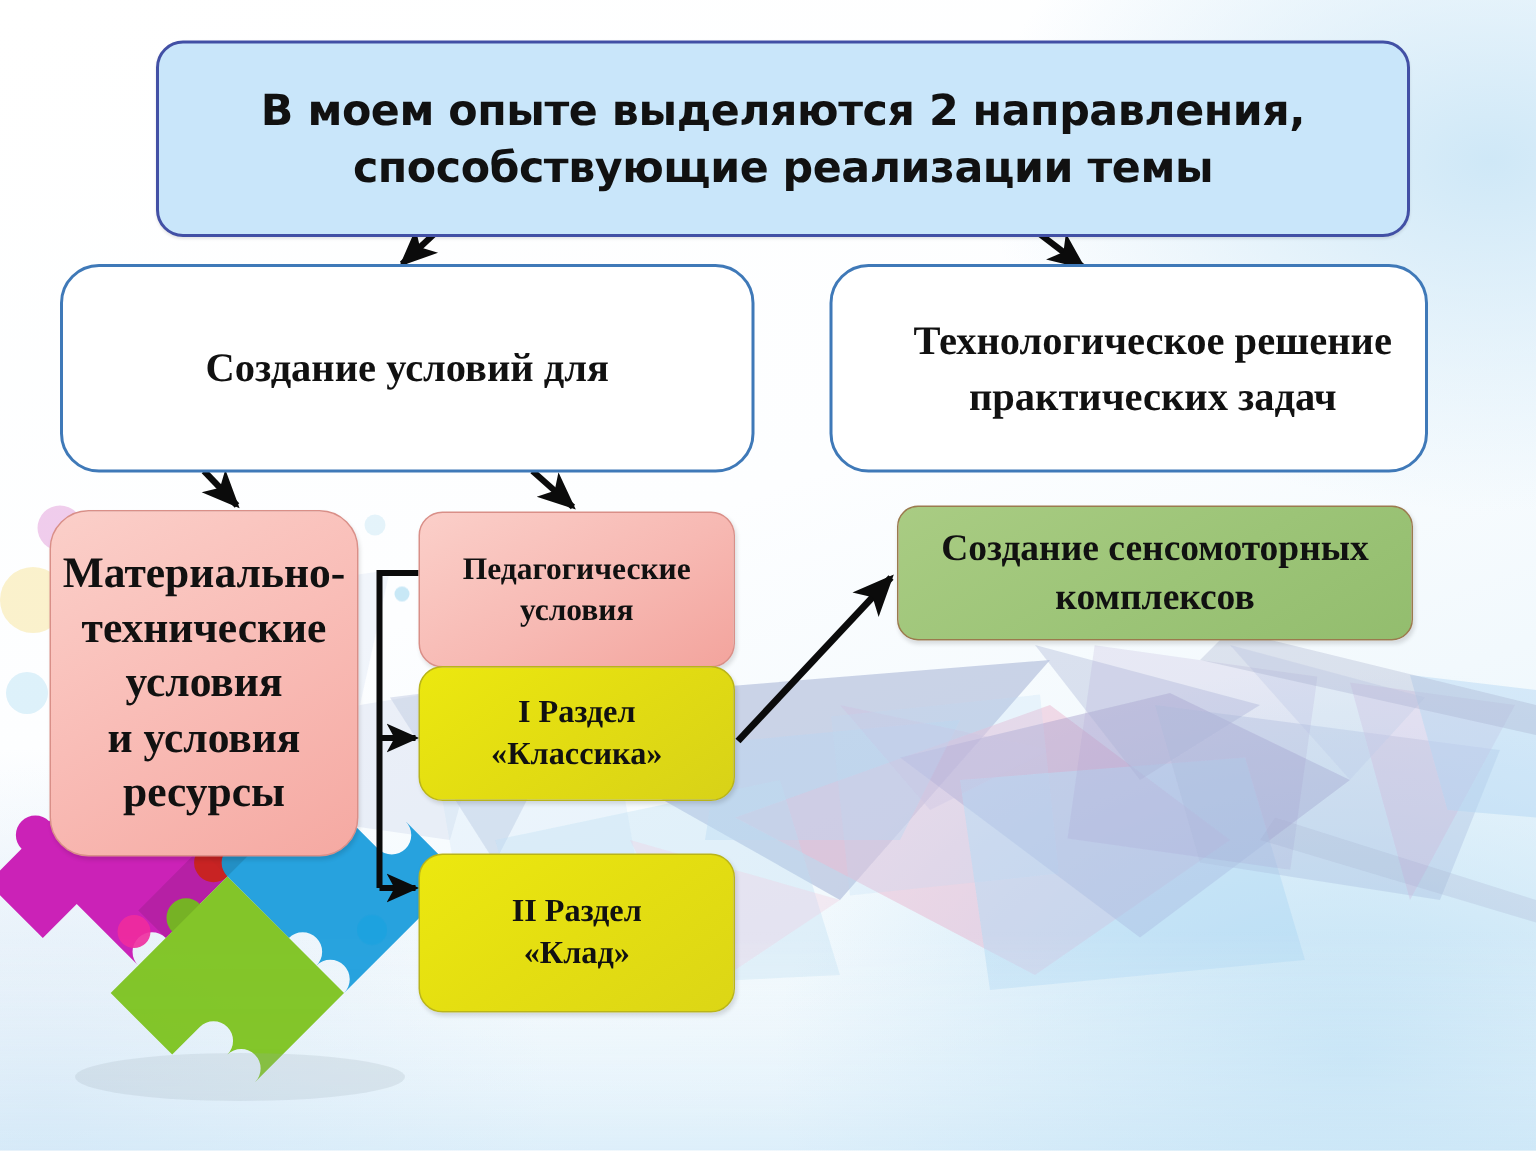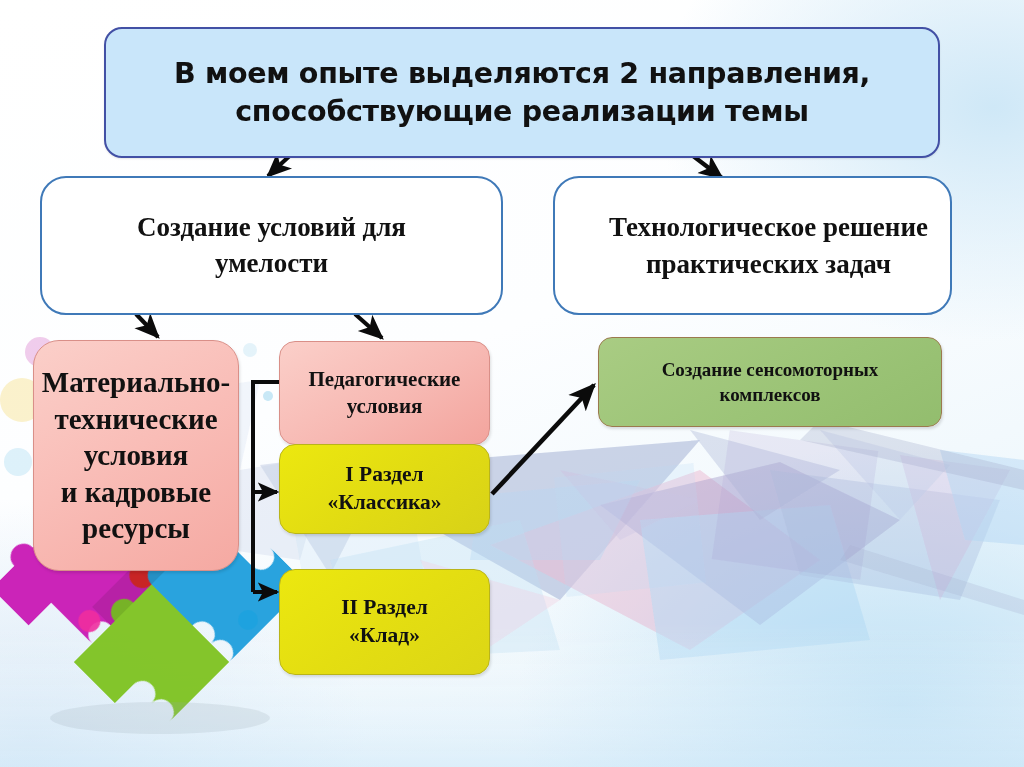--- a/index.html
+++ b/index.html
@@ -75,21 +75,21 @@
     left:279px;top:569px;width:211px;height:106px;
     background:linear-gradient(145deg,#ece80f 0%,#e4de11 50%,#dcd616 100%);
     border:1.5px solid #b9b41a;border-radius:16px;
     font-weight:bold;font-size:21.5px;line-height:1.28;
     box-shadow:1px 2px 3px rgba(0,0,0,.13);
   }
   #sensomotor-box{
     left:598px;top:337px;width:344px;height:90px;
     background:linear-gradient(150deg,#a9cc83 0%,#9cc477 55%,#93bd6e 100%);
     border:1.8px solid #9b7a4e;border-radius:14px;
-    font-weight:bold;font-size:19px;line-height:1.32;
+    font-weight:bold;font-size:25px;line-height:1.32;
     box-shadow:1px 2px 3px rgba(0,0,0,.13);
   }
 </style>
 </head>
 <body>
 
 <div id="slide">
 
   <svg class="bg-layer" viewBox="0 0 1024 767" width="1024" height="767">
     <defs>
@@ -198,37 +198,36 @@
   <div class="box" id="header-box">
     <span>
       <span>В моем опыте выделяются 2 направления,</span>
       <span>способствующие реализации темы</span>
     </span>
   </div>
 
   <div class="box" id="branch-left-box">
     <span>
       <span>Создание условий для</span>
-      <span>умелости</span>
     </span>
   </div>
 
   <div class="box" id="branch-right-box">
     <span>
       <span>Технологическое решение</span>
       <span>практических задач</span>
     </span>
   </div>
 
   <div class="box" id="cond-material-box">
     <span>
       <span>Материально-</span>
       <span>технические</span>
       <span>условия</span>
-      <span>и кадровые</span>
+      <span>и условия</span>
       <span>ресурсы</span>
     </span>
   </div>
 
   <div class="box" id="cond-pedagog-box">
     <span>
       <span>Педагогические</span>
       <span>условия</span>
     </span>
   </div>

